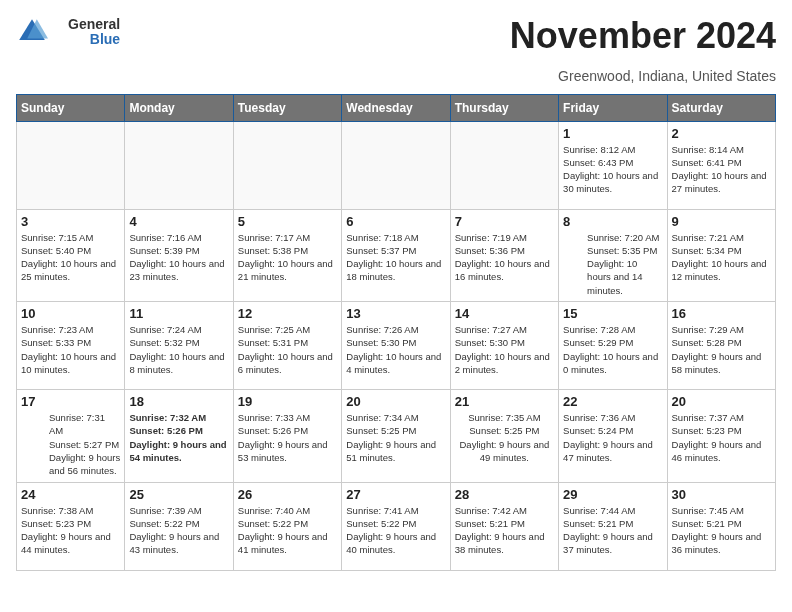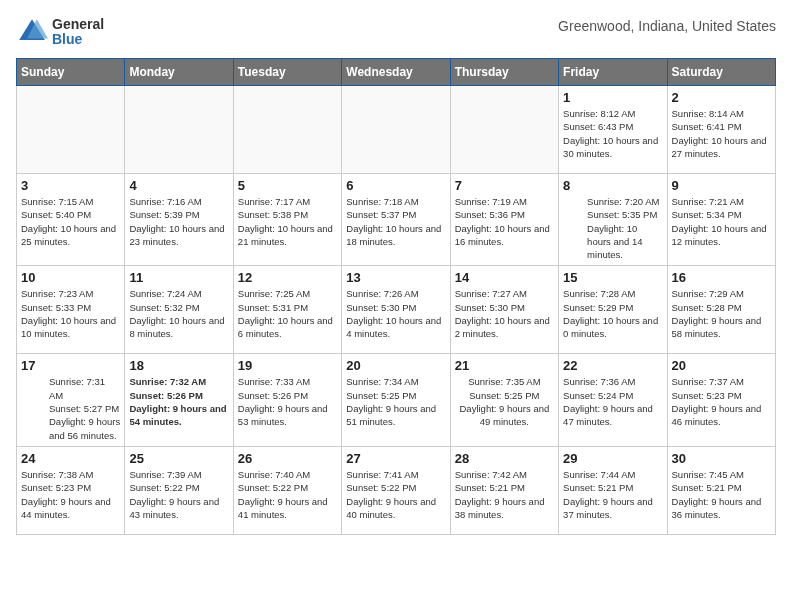--- a/index.html
+++ b/index.html
@@ -12,21 +12,22 @@
     }
     .header {
       display: flex;
       justify-content: space-between;
       align-items: flex-start;
       margin-bottom: 10px;
     }
     .logo {
       display: flex;
       align-items: center;
-      gap: 4px;
+      gap: 20px;
+      text-align: right;
     }
     .logo-text {
       display: flex;
       flex-direction: column;
       line-height: 1.1;
     }
     .logo-general {
       font-size: 14px;
       font-weight: bold;
       color: #333;
@@ -45,21 +46,21 @@
     }
     .month-title {
       font-size: 36px;
       font-weight: bold;
       color: #222;
       line-height: 1.1;
     }
     .location {
       font-size: 14px;
       color: #555;
-      margin-top: 2px;
+      margin-top: 12px;
     }
     .calendar {
       width: 100%;
       border-collapse: collapse;
       table-layout: fixed;
     }
     .calendar th {
       background: #737373;
       color: #fff;
       font-size: 12px;
@@ -101,20 +102,21 @@
     <svg class="logo-icon" viewBox="0 0 40 40">
       <polygon points="20,4 36,30 4,30" fill="#2a6db5"></polygon>
       <polygon points="26,4 40,28 14,28" fill="#5a9fd4" opacity="0.7"></polygon>
     </svg>
     <div class="logo-text">
       <span class="logo-general">General</span>
       <span class="logo-blue">Blue</span>
     </div>
   </div>
   <div class="title-block">
+    <div class="month-title">November 2024</div>
     <div class="location">Greenwood, Indiana, United States</div>
   </div>
 </div>
 
 <table class="calendar">
   <thead>
     <tr>
     <th>Sunday</th>
         <th>Monday</th>
         <th>Tuesday</th>

